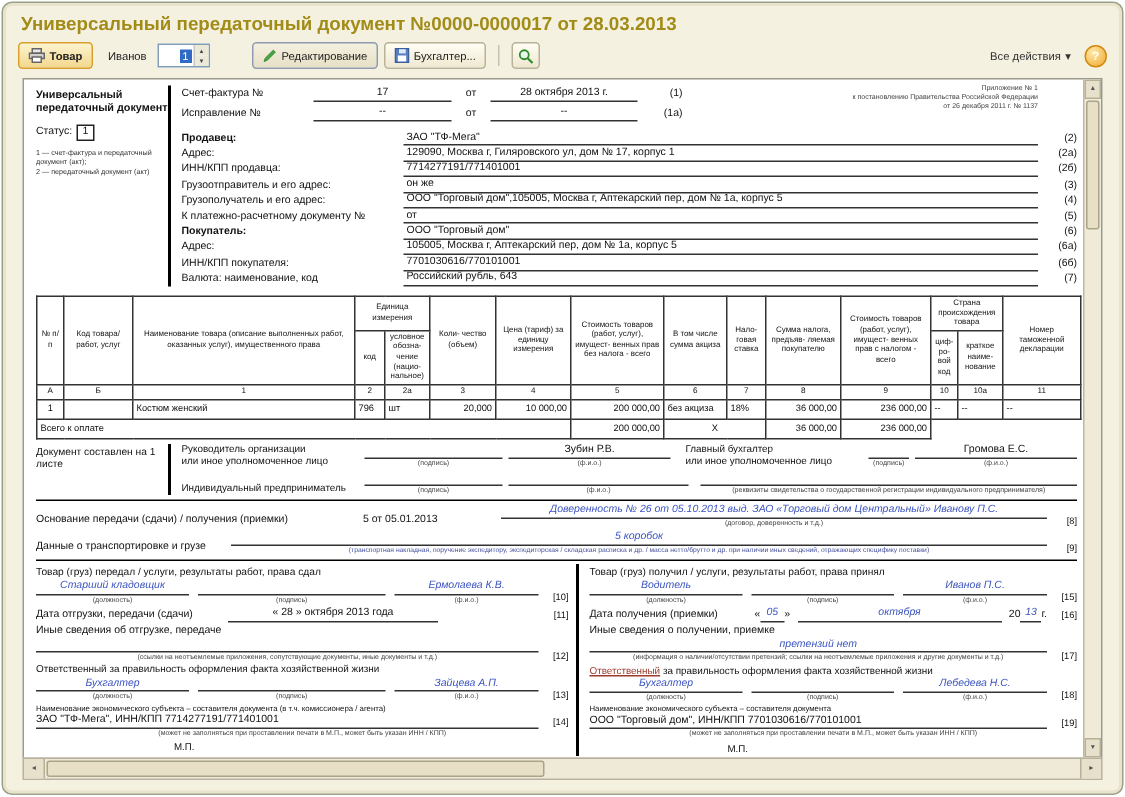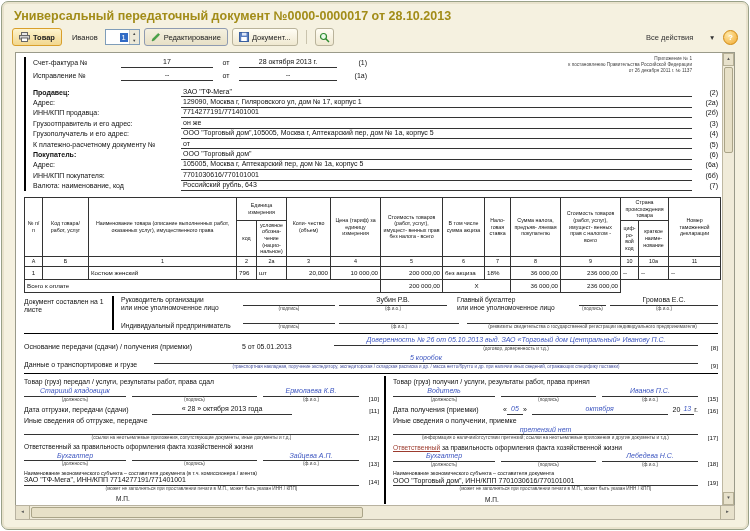--- a/index.html
+++ b/index.html
@@ -1,30 +1,30 @@
 <!DOCTYPE html>
 <html><head>
 <meta charset="utf-8">
 <style>
   html,body{margin:0;padding:0;background:#fff;width:750px;height:531px;font-family:"Liberation Sans",sans-serif;}
   .window{position:absolute;left:1px;top:1px;width:746px;height:527px;background:#f5f1e0;border:1px solid #99a188;border-radius:7px;box-shadow:inset 0 0 0 2px #e9e3cd;overflow:hidden;}
   .titlebar{padding:7px 12px 2px 12px;color:#a28c18;font-size:12.5px;font-weight:600;}
   .toolbar{display:flex;align-items:center;gap:4px;padding:3px 10px 4px 10px;font-size:7.5px;color:#222;}
   .tbtn{display:inline-flex;align-items:center;gap:3px;height:18px;padding:0 6px;border:1px solid #b9b39b;border-radius:3px;background:linear-gradient(#fffdf4,#efe8d0);font-size:7.5px;color:#222;cursor:default;}
   .tbtn-print{border-color:#d99f2b;background:linear-gradient(#fdf4cf,#f2d78e);font-weight:bold;}
-  .tbtn-edit{border-color:#8f9bb0;background:linear-gradient(#f4f0e0,#e7e0c6);}
+  .tbtn-edit{border-color:#8f9bb0;background:linear-gradient(#f4f0e0,#e7e0c6);margin-left:24px;}
   .copies{margin-left:6px;}
   .spin{display:flex;align-items:stretch;border:1px solid #7f9db9;background:#fff;height:14px;margin-left:3px;}
   .spin-val{width:22px;display:flex;align-items:center;justify-content:flex-end;padding-right:1px;font-size:7.5px;}
   .spin-val .sel{background:#316ac5;color:#fff;padding:0 2px;}
   .spin-btns{display:flex;flex-direction:column;border-left:1px solid #c8c8c8;}
   .spin-btns span{width:9px;height:7px;font-size:4px;line-height:7px;text-align:center;background:#ece9d8;color:#444;}
   .tsep{width:1px;height:14px;background:#c9c3ad;margin:0 4px;}
   .spacer{flex:1;}
-  .allact{display:flex;align-items:center;gap:17px;font-size:7.5px;color:#333;}
+  .allact{display:flex;align-items:center;gap:3px;font-size:7.5px;color:#333;}
   .help{width:13px;height:13px;border-radius:50%;background:radial-gradient(circle at 35% 30%,#ffe9a8,#f0a830);border:1px solid #d08a10;color:#fff;font-weight:bold;font-size:8px;display:flex;align-items:center;justify-content:center;margin-left:5px;}
   .viewport{position:absolute;top:50px;left:13px;right:13px;bottom:23px;display:flex;border:1px solid #9a9a8a;background:#fff;}
   .page{flex:1;overflow:hidden;padding:4px 4px 0 8px;position:relative;font-size:7px;color:#111;line-height:1.25;}
   .vscroll{flex:0 0 11px;background:#f0ebd9;border-left:1px solid #beb8a2;display:flex;flex-direction:column;}
   .varrow{height:11px;background:#e7e1cb;border:1px solid #b6b096;font-size:4.5px;text-align:center;line-height:10px;color:#555;}
   .vthumb{height:84px;margin:1px;background:#e7e0c7;border:1px solid #aaa488;border-radius:2px;}
   .vtrack{flex:1;}
   .hscroll{position:absolute;left:13px;right:13px;bottom:9px;height:13px;border:1px solid #b8b2a0;background:#efead8;display:flex;align-items:stretch;}
   .harrow{width:13px;background:#e7e1cb;border-right:1px solid #b6b096;font-size:4.5px;text-align:center;line-height:11px;color:#555;}
   .harrow.r{border-right:none;border-left:1px solid #b6b096;}
@@ -83,21 +83,21 @@
   .resp-label{font-size:6.6px;margin-top:2px;}
   .resp-link{color:#9c3b2e;text-decoration:underline;}
   .entity-label{font-size:5.2px;margin-top:2px;}
   .mp{font-size:6.5px;margin:3px 0 0 92px;}
   .smallcap{font-size:4.5px;color:#46519e;text-align:center;white-space:nowrap;overflow:hidden;}
 </style>
 </head>
 <body>
 
 <div class="window">
-  <div class="titlebar">Универсальный передаточный документ №0000-0000017 от 28.10.2013</div>
+  <div class="titlebar">Универсальный передаточный документ №0000-0000017 от 28.03.2013</div>
 
   <div class="toolbar">
     <button class="tbtn tbtn-print">
       <svg width="11" height="10">
           <rect x="2.5" y="0.5" width="6" height="3" fill="#e8e8e8" stroke="#666"></rect>
           <rect x="0.5" y="3.5" width="10" height="3.5" fill="#cfcfcf" stroke="#666"></rect>
           <rect x="2.5" y="6" width="6" height="3.5" fill="#fff" stroke="#666"></rect>
         </svg>
       <span>Товар</span>
     </button>
@@ -116,41 +116,51 @@
           <path d="M1 9 L3.2 8.2 L8.6 2.8 L7.2 1.4 L1.8 6.8 Z" fill="#46a546" stroke="#2a7f2a" stroke-width="0.5"></path>
         </svg>
       <span>Редактирование</span>
     </button>
     <button class="tbtn">
       <svg width="10" height="10">
           <rect x="0.5" y="0.5" width="9" height="9" fill="#5a7fc0" stroke="#3a5f9f"></rect>
           <rect x="3" y="0.8" width="4.5" height="2.8" fill="#dfe8f8"></rect>
           <rect x="2.2" y="5" width="5.6" height="4" fill="#fff"></rect>
         </svg>
-      <span>Документ...</span>
+      <span>Бухгалтер...</span>
     </button>
     <span class="tsep"></span>
     <button class="tbtn" style="padding:0 3px;">
       <svg width="11" height="11">
           <circle cx="4.5" cy="4.5" r="3" fill="#eafaea" stroke="#2e8b2e" stroke-width="1.2"></circle>
           <line x1="6.8" y1="6.8" x2="10" y2="10" stroke="#2e8b2e" stroke-width="1.5"></line>
         </svg>
     </button>
     <span class="spacer"></span>
     <span class="allact">
       <span>Все действия</span>
       <span>▾</span>
     </span>
     <span class="help">?</span>
   </div>
 
   <div class="viewport">
     <div class="page">
 
       <div class="head">
+        <div class="head-side">
+          <div class="doc-type">Универсальный передаточный документ</div>
+          <div class="status">
+            <span>Статус:</span><span class="status-box">1</span>
+          </div>
+          <div class="notes">
+            <div>1 — счет-фактура и передаточный документ (акт);</div>
+            <div>2 — передаточный документ (акт)</div>
+          </div>
+        </div>
         <div class="head-main">
           <div class="appendix">
             <div>Приложение № 1</div>
             <div>к постановлению Правительства Российской Федерации</div>
             <div>от 26 декабря 2011 г. № 1137</div>
           </div>
           <div class="inv-row">
             <span class="inv-label">Счет-фактура №</span>
             <span class="inv-f1">17</span>
             <span class="inv-ot">от</span>

